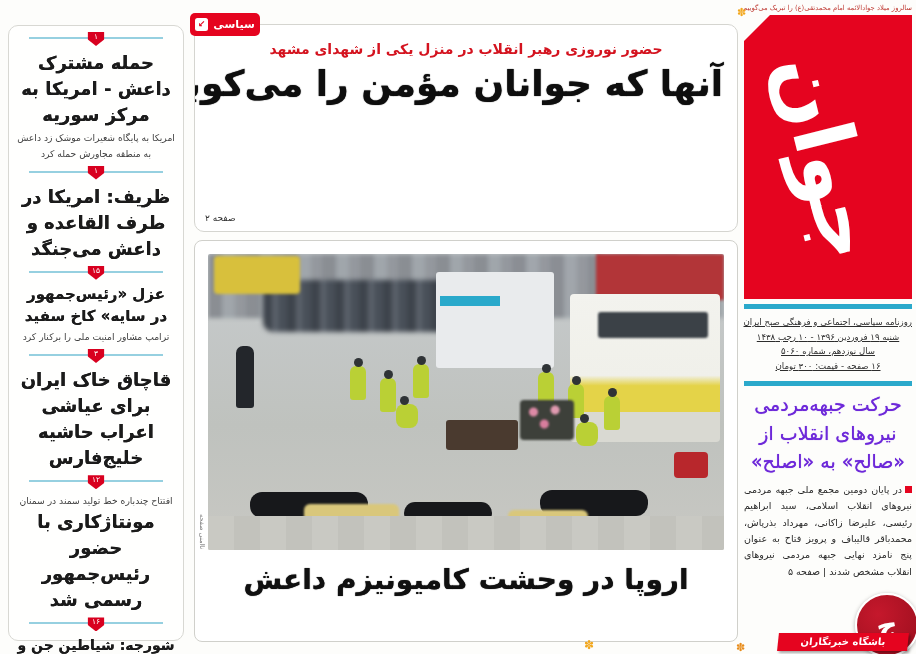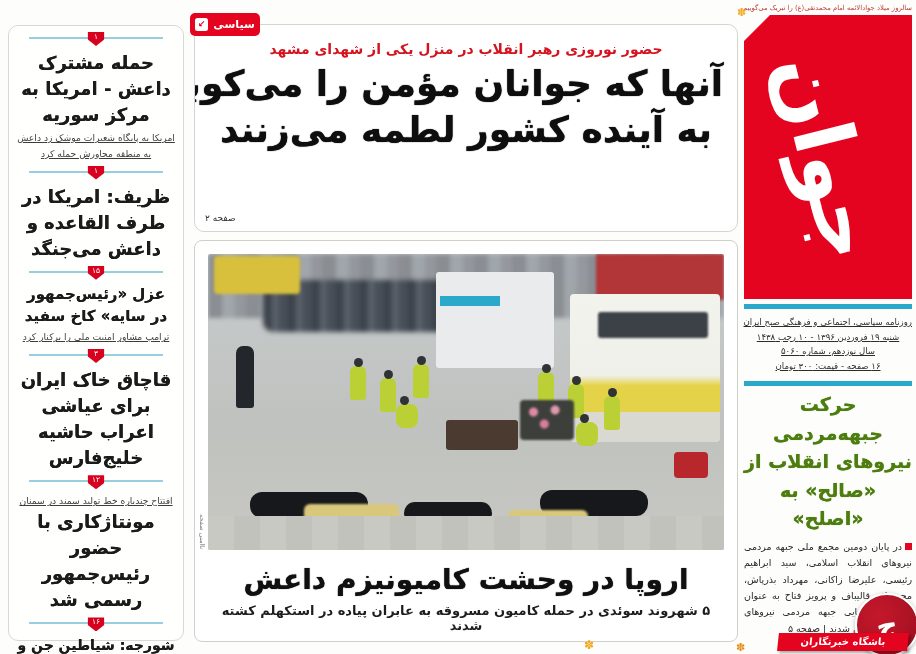--- a/index.html
+++ b/index.html
@@ -13,21 +13,21 @@
   .sep { position:relative; height:14px; margin:4px 12px; }
   .sep .line { position:absolute; top:5px; left:0; right:0; height:2px; background:#96d0e0; }
   .sep .marker { position:absolute; top:0; left:50%; transform:translateX(-50%);
                  width:17px; height:14px; background:#d8001f; color:#fff; font-size:7.5px;
                  text-align:center; line-height:10px;
                  clip-path:polygon(0 0,100% 0,100% 52%,50% 100%,0 52%); }
   .sb-h  { font-weight:bold; font-size:18px; color:#1b1b1b; text-align:center;
            line-height:1.45; letter-spacing:-.3px; text-shadow:0 0 .6px currentColor; }
   .sb-h.mid   { font-size:15px; }
   .sb-h.small { font-size:14px; line-height:1.5; }
-  .sb-sub { font-size:9.2px; color:#3d3d3d; text-align:center; line-height:1.7; margin-top:2px;text-decoration:underline; }
+  .sb-sub { font-size:9.2px; color:#3d3d3d; text-align:center; line-height:1.7; margin-top:2px; }
 
   
   .tab { position:absolute; left:190px; top:13px; width:70px; height:23px; background:#e5041f;
          border-radius:5px; color:#fff; font-size:11px; font-weight:bold; display:flex;
          align-items:center; justify-content:center; gap:5px; z-index:4; }
   .tab .arrow-box { width:13px; height:13px; background:#fff; border-radius:2.5px; color:#e5041f;
                     font-size:9px; line-height:13px; text-align:center; font-weight:bold; }
   .head-card { position:absolute; left:194px; top:24px; width:544px; height:208px;
                border:1px solid #d5d5d0; border-radius:10px; background:#fff; padding:8px 14px 6px;
                overflow:hidden; }
@@ -83,21 +83,21 @@
   .mast { position:relative; margin-top:3px; width:168px; height:284px; background:#e5041f; }
   .mast .notch { position:absolute; top:0; left:0; width:0; height:0;
                  border-top:26px solid #fdfdfb; border-right:26px solid transparent; }
   .mast .title { position:absolute; top:50%; left:50%;
                  transform:translate(-50%,-50%) rotate(76deg);
                  color:#fff; font-size:82px; font-weight:bold; letter-spacing:-5px; white-space:nowrap; }
   .divider { height:5px; background:#2ba9cb; margin-top:5px; }
   .info { padding:6px 0 3px; }
   .info div { text-align:center; font-size:8.6px; color:#2d2d2d; line-height:1.7; white-space:nowrap;text-decoration:underline; }
   .pretitle { margin-top:8px; text-align:center; font-weight:bold; font-size:10.2px; color:#1d1d1d; line-height:1.65; }
-  .r-head { margin-top:4px; text-align:center; font-weight:bold; font-size:19px; color:#4d7c0f;
+  .r-head { margin-top:4px; text-align:center; font-weight:normal; font-size:19px; color:#6d28d9;
             line-height:1.5; letter-spacing:-.5px; text-shadow:0 0 .7px currentColor; }
   .r-body { margin-top:6px; font-size:9.5px; color:#282828; line-height:1.72; text-align:justify; }
   .r-body .bullet { display:inline-block; width:7px; height:7px; background:#e5041f; margin-left:3px; }
 
   .club-circle { position:absolute; left:855px; top:593px; width:64px; height:64px; border-radius:50%;
                  background:radial-gradient(circle at 35% 32%, #c5182c, #9a0e1d);
                  border:2px solid #fff; z-index:5; box-shadow:0 1px 4px rgba(0,0,0,.3);
                  display:flex; align-items:center; justify-content:center; }
   .club-circle .glyph { color:#fff; font-size:30px; font-weight:bold; transform:rotate(-12deg); }
   .club-banner { position:absolute; left:778px; top:633px; width:130px; height:18px; background:#e5041f;
@@ -156,21 +156,20 @@
   </div>
 
   <div class="tab">
     <span>سیاسی</span>
     <span class="arrow-box">↙</span>
   </div>
 
   <div class="head-card">
     <div class="kicker">حضور نوروزی رهبر انقلاب در منزل یکی از شهدای مشهد</div>
     <div class="main-h l1">آنها که جوانان مؤمن را می‌کوبند</div>
-    <div class="main-h">به آینده کشور لطمه می‌زنند</div>
     <div class="page-ref">صفحه ۲</div>
   </div>
 
   <div class="photo-card">
     <div class="photo">
       <div class="ph-skyline"></div>
       <div class="ph-crowd"></div>
       <div class="ph-firetruck"></div>
       <div class="ph-amb-left"></div>
       <div class="ph-meda"></div>
@@ -191,21 +190,20 @@
       <div class="ph-body" style="top:238px; left:42px; width:118px; height:26px;"></div>
       <div class="ph-body" style="top:248px; left:196px; width:88px; height:22px;"></div>
       <div class="ph-body" style="top:236px; left:332px; width:108px; height:26px;"></div>
       <div class="ph-tarp" style="top:250px; left:96px; width:95px; height:30px;"></div>
       <div class="ph-tarp" style="top:256px; left:300px; width:80px; height:24px;"></div>
       <div class="ph-redbag"></div>
       <div class="ph-pave"></div>
     </div>
     <div class="photo-credit">ناامنی صفحه</div>
     <div class="europe-h">اروپا در وحشت کامیونیزم داعش</div>
-    <div class="europe-sub">۵ شهروند سوئدی در حمله کامیون مسروقه به عابران پیاده در استکهلم کشته شدند</div>
   </div>
 
   <div class="rightcol">
     <div class="tagline">سالروز میلاد جوادالائمه امام محمدتقی(ع) را تبریک می‌گوییم</div>
     <div class="mast">
       <div class="notch"></div>
       <div class="title">جوان</div>
     </div>
     <div class="divider"></div>
     <div class="info">

